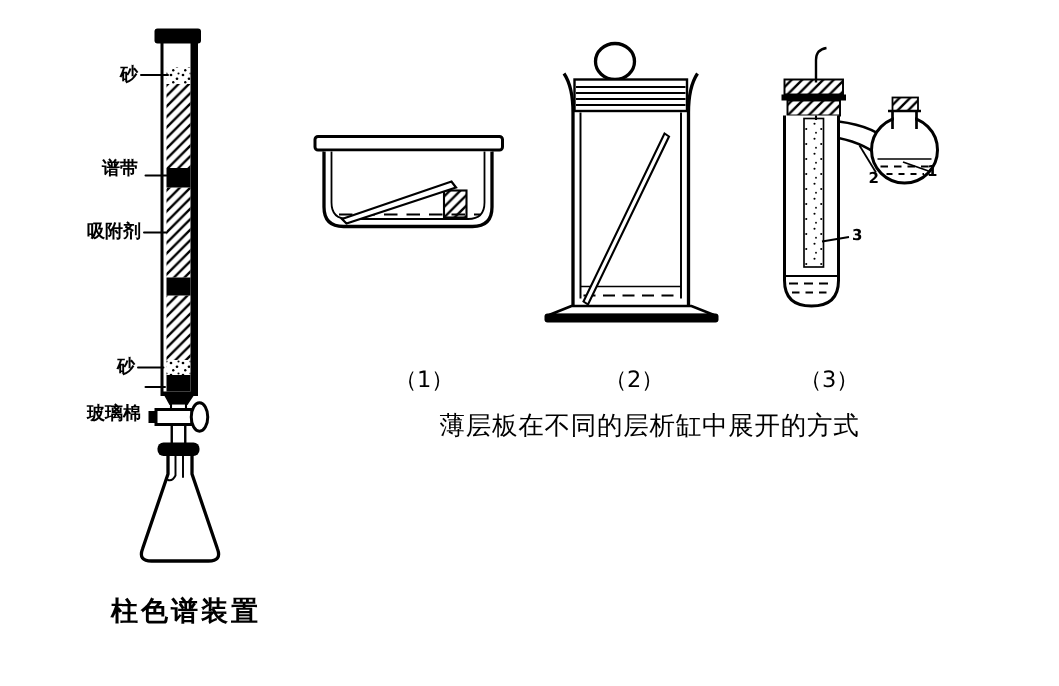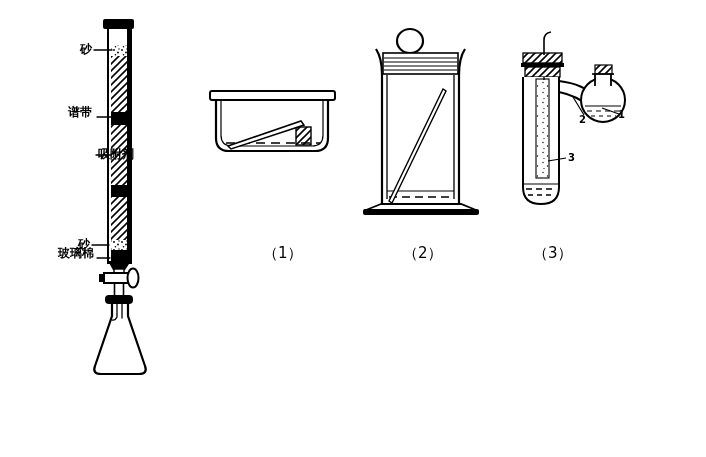--- a/index.html
+++ b/index.html
@@ -141,26 +141,28 @@
       <g stroke="#000" stroke-width="1.2">
         <line x1="584" y1="115" x2="573" y2="97"></line>
         <line x1="619" y1="114" x2="602" y2="108"></line>
         <line x1="548" y1="161" x2="566" y2="158"></line>
       </g>
     </g>
   </svg>
 
   <div class="lbl col-lbl" style="left:80px;top:43px;">砂</div>
   <div class="lbl col-lbl" style="left:68px;top:106px;">谱带</div>
-  <div class="lbl col-lbl" style="left:58px;top:148px;margin-left:40px;">吸附剂</div>
+  <div class="lbl col-lbl" style="left:58px;top:148px;">吸附剂</div>
   <div class="lbl col-lbl" style="left:78px;top:238px;">砂</div>
-  <div class="lbl col-lbl" style="left:58px;top:248px;font-family:Liberation Mono, monospace;">玻璃棉</div>
+  <div class="lbl col-lbl" style="left:58px;top:269px;">玻璃棉</div>
 
+  <div class="lbl cap" style="left:74px;top:399px;">柱色谱装置</div>
 
   <div class="lbl num" style="left:263px;top:246px;">（1）</div>
   <div class="lbl num" style="left:403px;top:246px;">（2）</div>
   <div class="lbl num" style="left:533px;top:246px;">（3）</div>
 
+  <div class="lbl chambers-cap" style="left:293px;top:276px;">薄层板在不同的层析缸中展开的方式</div>
 
   <div class="lbl part-num" style="left:618px;top:110px;">1</div>
   <div class="lbl part-num" style="left:579px;top:115px;">2</div>
   <div class="lbl part-num" style="left:568px;top:153px;">3</div>
 </div>
 
 </body></html>

